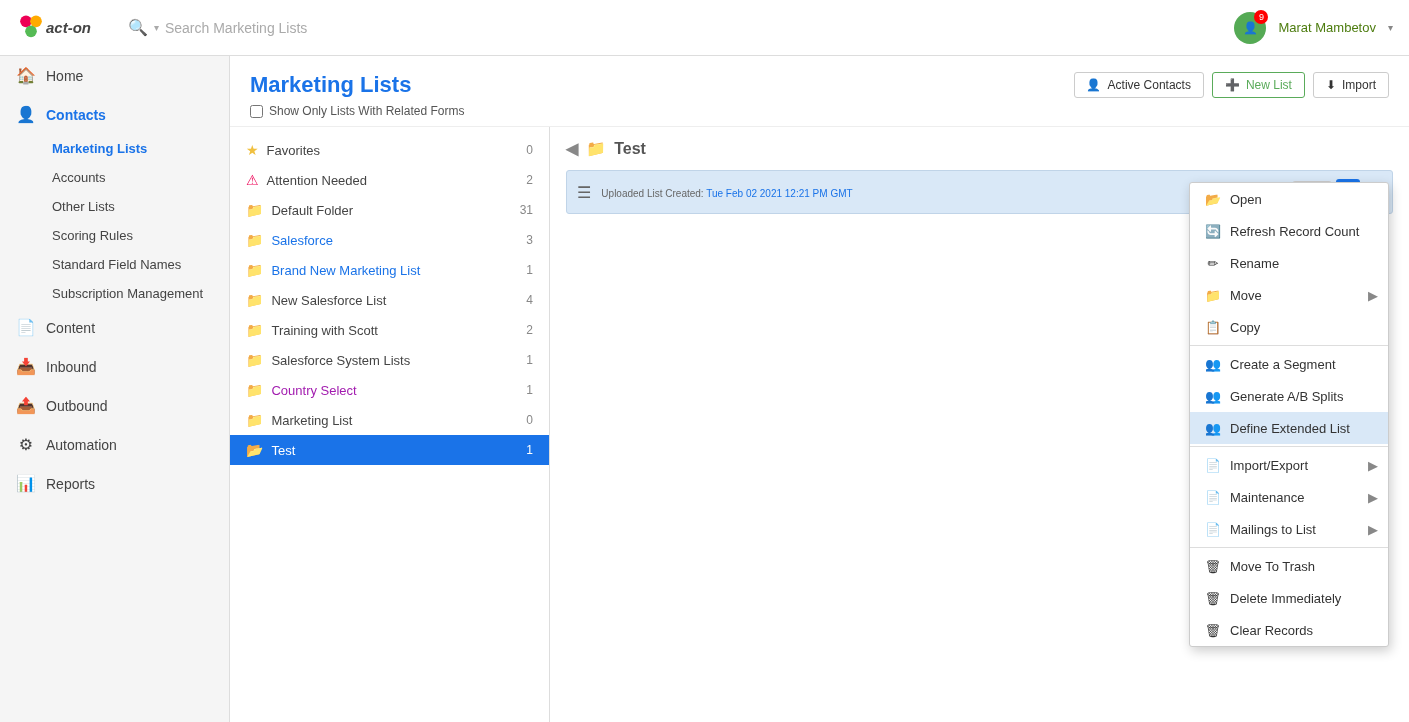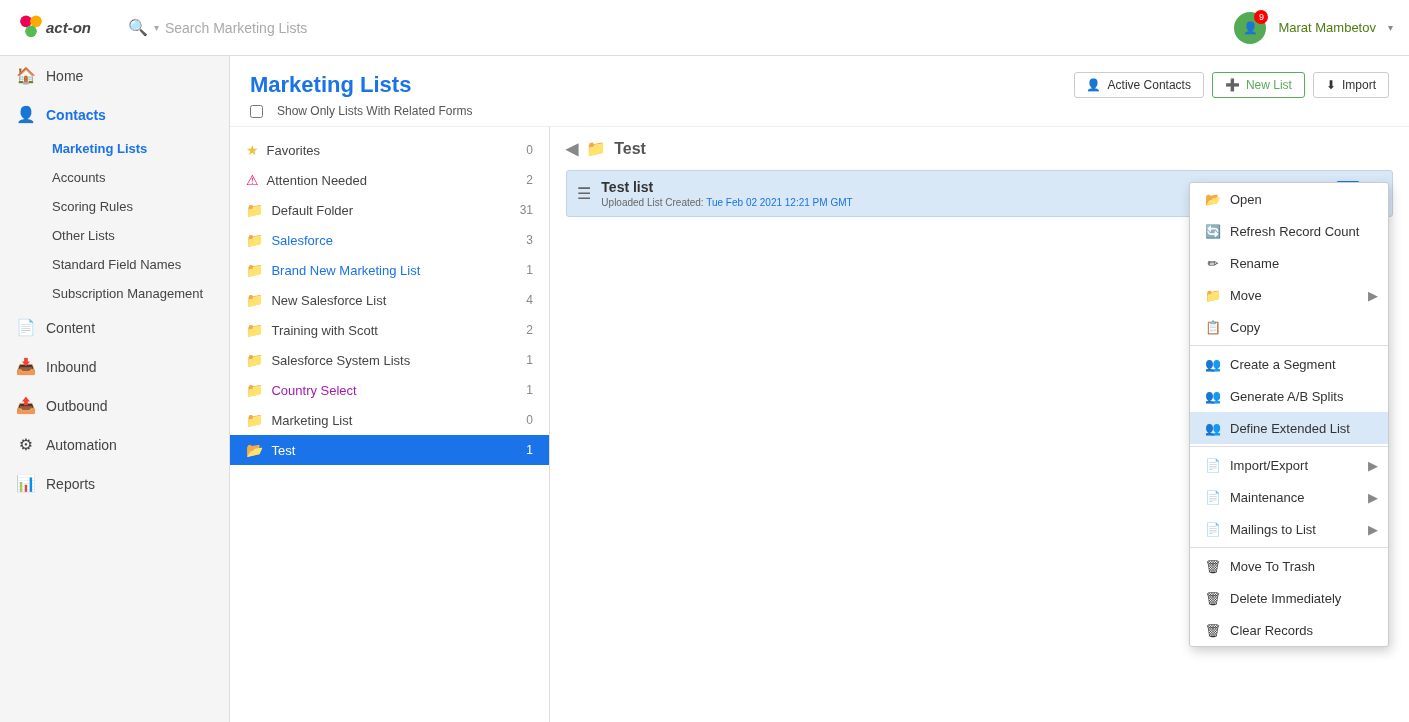--- a/index.html
+++ b/index.html
@@ -115,21 +115,21 @@
     .page-title-area {}
     .page-title {
       font-size: 22px;
       font-weight: bold;
       color: #1a73e8;
       margin-bottom: 6px;
     }
     .show-only-row {
       display: flex;
       align-items: flex-end;
-      gap: 14px;
+      gap: 6px;
       font-size: 12px;
       color: #555;
     }
     .page-actions {
       display: flex;
       gap: 8px;
       align-items: center;
     }
     .btn {
       display: flex;
@@ -318,24 +318,24 @@
     </div>
 
     <div class="sidebar-sub">
       <div class="sidebar-sub-item active">
         <span>Marketing Lists</span>
       </div>
       <div class="sidebar-sub-item">
         <span>Accounts</span>
       </div>
       <div class="sidebar-sub-item">
+        <span>Other Lists</span>
+      </div>
+      <div class="sidebar-sub-item">
         <span>Scoring Rules</span>
-      </div>
-      <div class="sidebar-sub-item">
-        <span>Other Lists</span>
       </div>
       <div class="sidebar-sub-item">
         <span>Standard Field Names</span>
       </div>
       <div class="sidebar-sub-item">
         <span>Subscription Management</span>
       </div>
     </div>
     <div class="sidebar-item">
       <span class="icon">📄</span>
@@ -483,21 +483,20 @@
 
         <div class="folder-header">
           <span class="folder-toggle">◀</span>
           <span class="folder-header-icon">📁</span>
           <span class="folder-name">Test</span>
         </div>
 
         <div class="list-item-row">
           <span class="list-item-icon">☰</span>
           <div class="list-item-info">
-            <div class="list-item-name">Test list</div>
             <div class="list-item-sub">
               Uploaded List Created: <span>Tue Feb 02 2021 12:21 PM GMT</span>
             </div>
           </div>
           <div class="list-item-actions">
             <div class="gear-btn">
               <span>⚙</span>
               <span>2</span>
             </div>
             <button class="action-arrow-btn">

